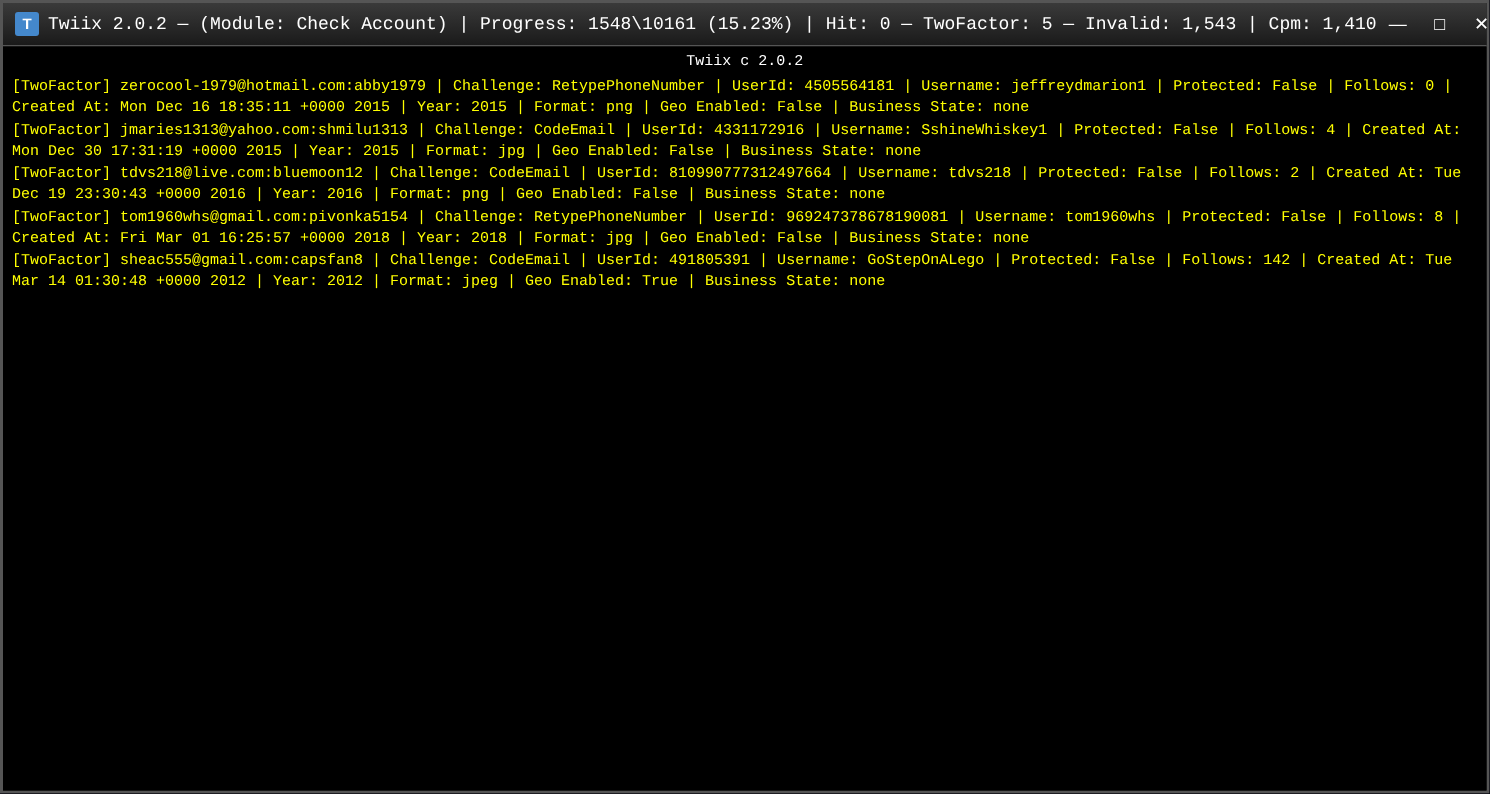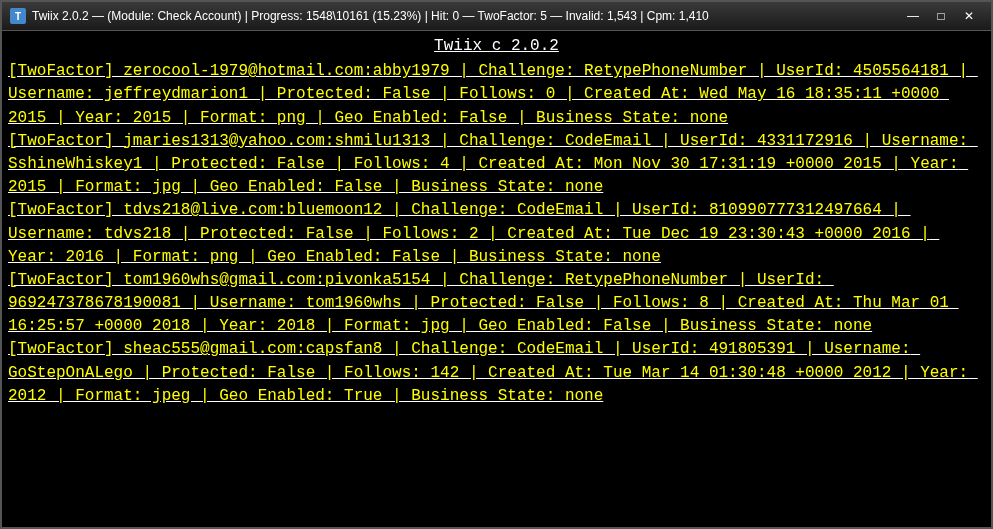--- a/index.html
+++ b/index.html
@@ -51,20 +51,21 @@
       font-size: 10px;
       color: white;
       font-weight: bold;
     }
 
     .title-bar-title {
       color: #ffffff;
       white-space: nowrap;
       overflow: hidden;
       text-overflow: ellipsis;
+      font-family: Liberation Mono, monospace;
     }
 
     .title-bar-controls {
       display: flex;
       gap: 0;
     }
 
     .title-bar-btn {
       width: 28px;
       height: 20px;
@@ -79,23 +80,22 @@
       font-family: 'Segoe UI', Arial, sans-serif;
     }
 
     .console-area {
       flex: 1;
       background: #000000;
       color: #ffffff;
       padding: 4px 6px;
       overflow: hidden;
       font-family: 'Courier New', Courier, monospace;
-      font-size: 16px;
+      font-size: 10px;
       line-height: 1.45;
-      text-decoration: underline;
     }
 
     .console-header {
       color: #ffffff;
       text-align: center;
       margin-bottom: 2px;
     }
 
     .console-line {
       color: #ffff00;
@@ -117,20 +117,20 @@
     <div class="title-bar-controls">
       <button class="title-bar-btn">—</button>
       <button class="title-bar-btn">□</button>
       <button class="title-bar-btn close">✕</button>
     </div>
   </div>
 
   <div class="console-area">
     <div class="console-header">Twiix c 2.0.2</div>
     <div id="console-lines">
-        <div class="console-line">[TwoFactor] zerocool-1979@hotmail.com:abby1979 | Challenge: RetypePhoneNumber | UserId: 4505564181 | Username: jeffreydmarion1 | Protected: False | Follows: 0 | Created At: Wed May 16 18:35:11 +0000 2015 | Year: 2015 | Format: png | Geo Enabled: False | Business State: none</div>
-        <div class="console-line">[TwoFactor] jmaries1313@yahoo.com:shmilu1313 | Challenge: CodeEmail | UserId: 4331172916 | Username: SshineWhiskey1 | Protected: False | Follows: 4 | Created At: Mon Nov 30 17:31:19 +0000 2015 | Year: 2015 | Format: jpg | Geo Enabled: False | Business State: none</div>
+        <div class="console-line">[TwoFactor] zerocool-1979@hotmail.com:abby1979 | Challenge: RetypePhoneNumber | UserId: 4505564181 | Username: jeffreydmarion1 | Protected: False | Follows: 0 | Created At: Mon Dec 16 18:35:11 +0000 2015 | Year: 2015 | Format: png | Geo Enabled: False | Business State: none</div>
+        <div class="console-line">[TwoFactor] jmaries1313@yahoo.com:shmilu1313 | Challenge: CodeEmail | UserId: 4331172916 | Username: SshineWhiskey1 | Protected: False | Follows: 4 | Created At: Mon Dec 30 17:31:19 +0000 2015 | Year: 2015 | Format: jpg | Geo Enabled: False | Business State: none</div>
         <div class="console-line">[TwoFactor] tdvs218@live.com:bluemoon12 | Challenge: CodeEmail | UserId: 810990777312497664 | Username: tdvs218 | Protected: False | Follows: 2 | Created At: Tue Dec 19 23:30:43 +0000 2016 | Year: 2016 | Format: png | Geo Enabled: False | Business State: none</div>
-        <div class="console-line">[TwoFactor] tom1960whs@gmail.com:pivonka5154 | Challenge: RetypePhoneNumber | UserId: 969247378678190081 | Username: tom1960whs | Protected: False | Follows: 8 | Created At: Thu Mar 01 16:25:57 +0000 2018 | Year: 2018 | Format: jpg | Geo Enabled: False | Business State: none</div>
+        <div class="console-line">[TwoFactor] tom1960whs@gmail.com:pivonka5154 | Challenge: RetypePhoneNumber | UserId: 969247378678190081 | Username: tom1960whs | Protected: False | Follows: 8 | Created At: Fri Mar 01 16:25:57 +0000 2018 | Year: 2018 | Format: jpg | Geo Enabled: False | Business State: none</div>
         <div class="console-line">[TwoFactor] sheac555@gmail.com:capsfan8 | Challenge: CodeEmail | UserId: 491805391 | Username: GoStepOnALego | Protected: False | Follows: 142 | Created At: Tue Mar 14 01:30:48 +0000 2012 | Year: 2012 | Format: jpeg | Geo Enabled: True | Business State: none</div>
       </div>
   </div>
 </div>
 
 </body></html>

